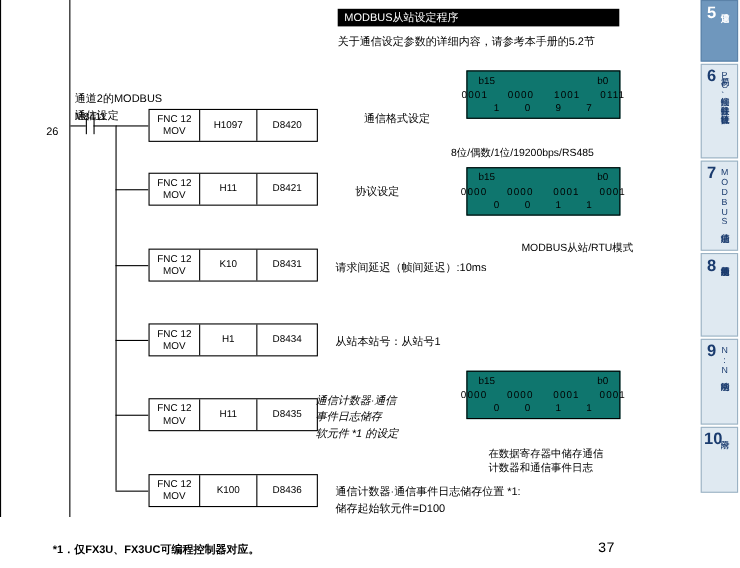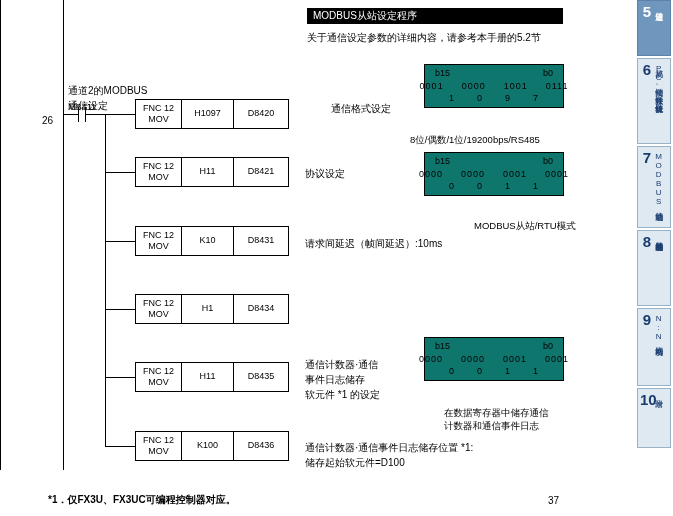--- a/index.html
+++ b/index.html
@@ -140,21 +140,22 @@
   .footnote {
     position: absolute;
     left: 48px; top: 462px;
     font-size: 10px;
     font-weight: bold;
     margin-top: 31px;
   }
   .pagenum {
     position: absolute;
     right: 114px; bottom: 10px;
-    font-size: 10px;
+    font-size: 13px;
+    font-family: Liberation Mono, monospace;
   }
 
   
   #tabs {
     position: absolute;
     right: 0; top: 0;
     width: 36px; height: 516px;
     background: #ffffff;
   }
   .tab {
@@ -229,21 +230,21 @@
 
   <div class="wire-h" style="left:105px; top:172px; width:30px;"></div>
   <div class="box" style="left:135px; top:157px;">
     <div class="cell fnc">
       <span>FNC 12</span>
       <span>MOV</span>
     </div>
     <div class="cell operand">H11</div>
     <div class="cell dest">D8421</div>
   </div>
-  <div class="coil-text" style="left:305px; top:167px;font-family:Liberation Mono, monospace;">协议设定</div>
+  <div class="coil-text" style="left:323px; top:167px;">协议设定</div>
 
   <div class="wire-h" style="left:105px; top:241px; width:30px;"></div>
   <div class="box" style="left:135px; top:226px;">
     <div class="cell fnc">
       <span>FNC 12</span>
       <span>MOV</span>
     </div>
     <div class="cell operand">K10</div>
     <div class="cell dest">D8431</div>
   </div>
@@ -251,31 +252,32 @@
 
   <div class="wire-h" style="left:105px; top:309px; width:30px;"></div>
   <div class="box" style="left:135px; top:294px;">
     <div class="cell fnc">
       <span>FNC 12</span>
       <span>MOV</span>
     </div>
     <div class="cell operand">H1</div>
     <div class="cell dest">D8434</div>
   </div>
+  <div class="coil-text" style="left:305px; top:304px;">从站本站号：从站号1</div>
 
   <div class="wire-h" style="left:105px; top:377px; width:30px;"></div>
   <div class="box" style="left:135px; top:362px;">
     <div class="cell fnc">
       <span>FNC 12</span>
       <span>MOV</span>
     </div>
     <div class="cell operand">H11</div>
     <div class="cell dest">D8435</div>
   </div>
-  <div class="coil-text" style="left:305px; top:357px;">通信计数器·通信
+  <div class="coil-text" style="left:287px; top:357px;font-style:italic;">通信计数器·通信
 事件日志储存
 软元件 *1 的设定</div>
 
   <div class="wire-h" style="left:105px; top:446px; width:30px;"></div>
   <div class="box" style="left:135px; top:431px;">
     <div class="cell fnc">
       <span>FNC 12</span>
       <span>MOV</span>
     </div>
     <div class="cell operand">K100</div>

